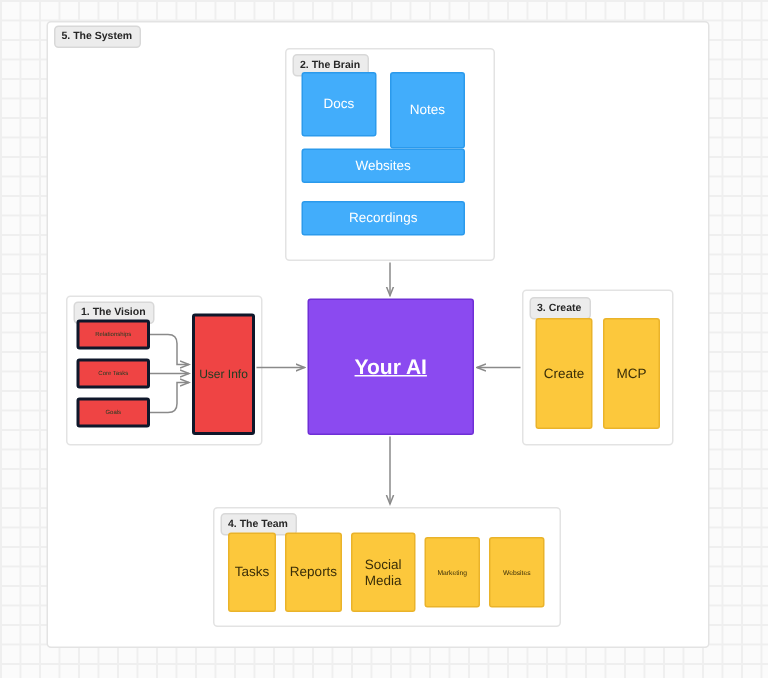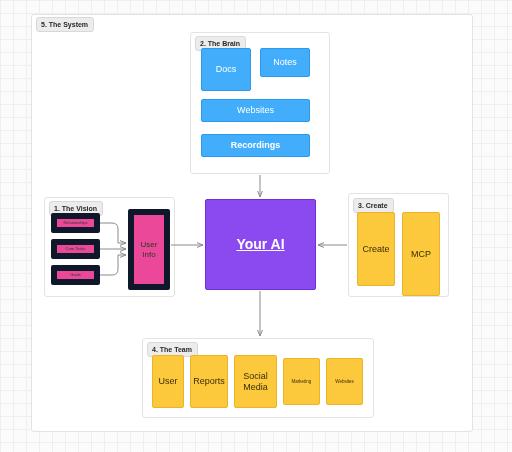--- a/index.html
+++ b/index.html
@@ -64,38 +64,38 @@
     position: absolute;
     display: flex;
     align-items: center;
     justify-content: center;
     text-align: center;
     box-sizing: border-box;
     border-radius: 2px;
     line-height: 1.15;
   }
   .node.blue   { background: #42adfb; border: 1px solid #2b9aec; color: #ffffff; }
-  .node.green  { background: #ec4899; border: 6px solid #0f172a; color: #1b3d22; }
+  .node.green  { background: #ef4444; border: 2px solid #0f172a; color: #1b3d22; }
   .node.yellow { background: #fcc83c; border: 1px solid #eab32a; color: #3a2e08; }
   .node.purple { background: #8b4af0; border: 1px solid #6f2fd6; color: #ffffff; text-decoration: underline; }
 
   #n-docs       { left: 201px; top: 48px;  width: 50px; height: 43px; font-size: 9px; }
-  #n-notes      { left: 260px; top: 48px;  width: 50px; height: 29px; font-size: 9px; }
+  #n-notes      { left: 260px; top: 48px;  width: 50px; height: 51px; font-size: 9px; }
   #n-websites-b { left: 201px; top: 99px;  width: 109px; height: 23px; font-size: 9px; }
-  #n-recordings { left: 201px; top: 134px; width: 109px; height: 23px; font-size: 9px; font-weight: bold; }
+  #n-recordings { left: 201px; top: 134px; width: 109px; height: 23px; font-size: 9px; }
 
   #n-v1 { left: 51px; top: 213px; width: 49px; height: 20px; font-size: 4px; }
   #n-v2 { left: 51px; top: 239px; width: 49px; height: 20px; font-size: 4px; }
   #n-v3 { left: 51px; top: 265px; width: 49px; height: 20px; font-size: 4px; }
   #n-userinfo { left: 128px; top: 209px; width: 42px; height: 81px; font-size: 8px; }
 
   #n-ai { left: 205px; top: 199px; width: 111px; height: 91px; font-size: 14px; font-weight: bold; }
 
   #n-skills { left: 357px; top: 212px; width: 38px; height: 74px; font-size: 9px; }
-  #n-mcp    { left: 402px; top: 212px; width: 38px; height: 84px; font-size: 9px; }
+  #n-mcp    { left: 402px; top: 212px; width: 38px; height: 74px; font-size: 9px; }
 
   #n-tasks     { left: 152px; top: 355px; width: 32px; height: 53px; font-size: 9px; }
   #n-reports   { left: 190px; top: 355px; width: 38px; height: 53px; font-size: 9px; }
   #n-social    { left: 234px; top: 355px; width: 43px; height: 53px; font-size: 9px; }
   #n-marketing { left: 283px; top: 358px; width: 37px; height: 47px; font-size: 4.5px; }
   #n-webteam   { left: 326px; top: 358px; width: 37px; height: 47px; font-size: 4.5px; }
 
   
   #connectors {
     position: absolute;
@@ -132,21 +132,21 @@
 
   <div class="group" id="create-frame"></div>
   <div class="group-label" id="create-label">3. Create</div>
 
   <div class="node yellow" id="n-skills">Create</div>
   <div class="node yellow" id="n-mcp">MCP</div>
 
   <div class="group" id="team-frame"></div>
   <div class="group-label" id="team-label">4. The Team</div>
 
-  <div class="node yellow" id="n-tasks">User</div>
+  <div class="node yellow" id="n-tasks">Tasks</div>
   <div class="node yellow" id="n-social">Social Media</div>
   <div class="node yellow" id="n-reports">Reports</div>
   <div class="node yellow" id="n-marketing">Marketing</div>
   <div class="node yellow" id="n-webteam">Websites</div>
 
   <svg id="connectors" viewBox="0 0 512 452" width="512" height="452">
     <defs>
       <marker id="arrow" markerWidth="7" markerHeight="7" refX="6" refY="3" orient="auto" markerUnits="userSpaceOnUse">
         <path d="M0,0.6 L6,3 L0,5.4" fill="none" stroke="#8a8a8a" stroke-width="1"></path>
       </marker>

